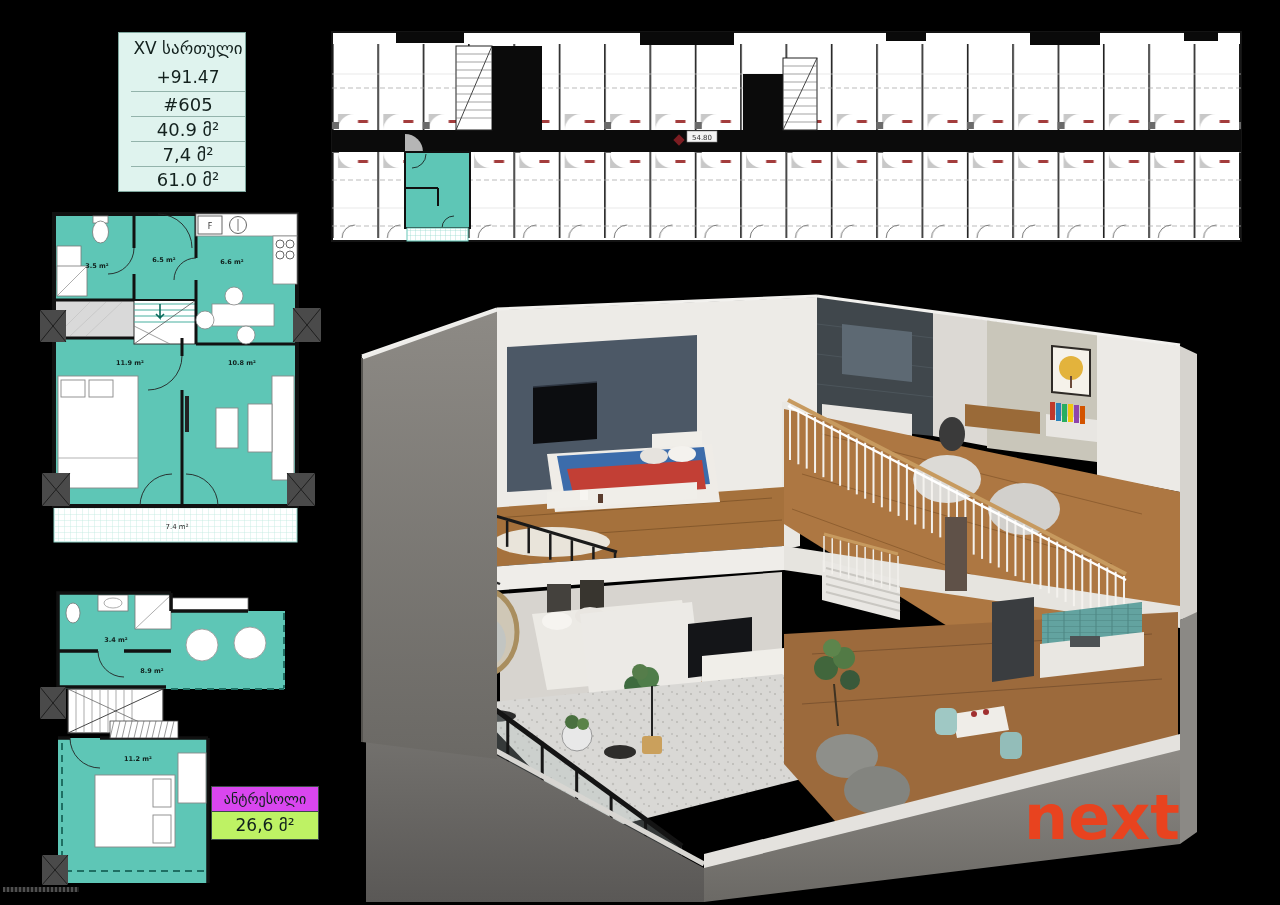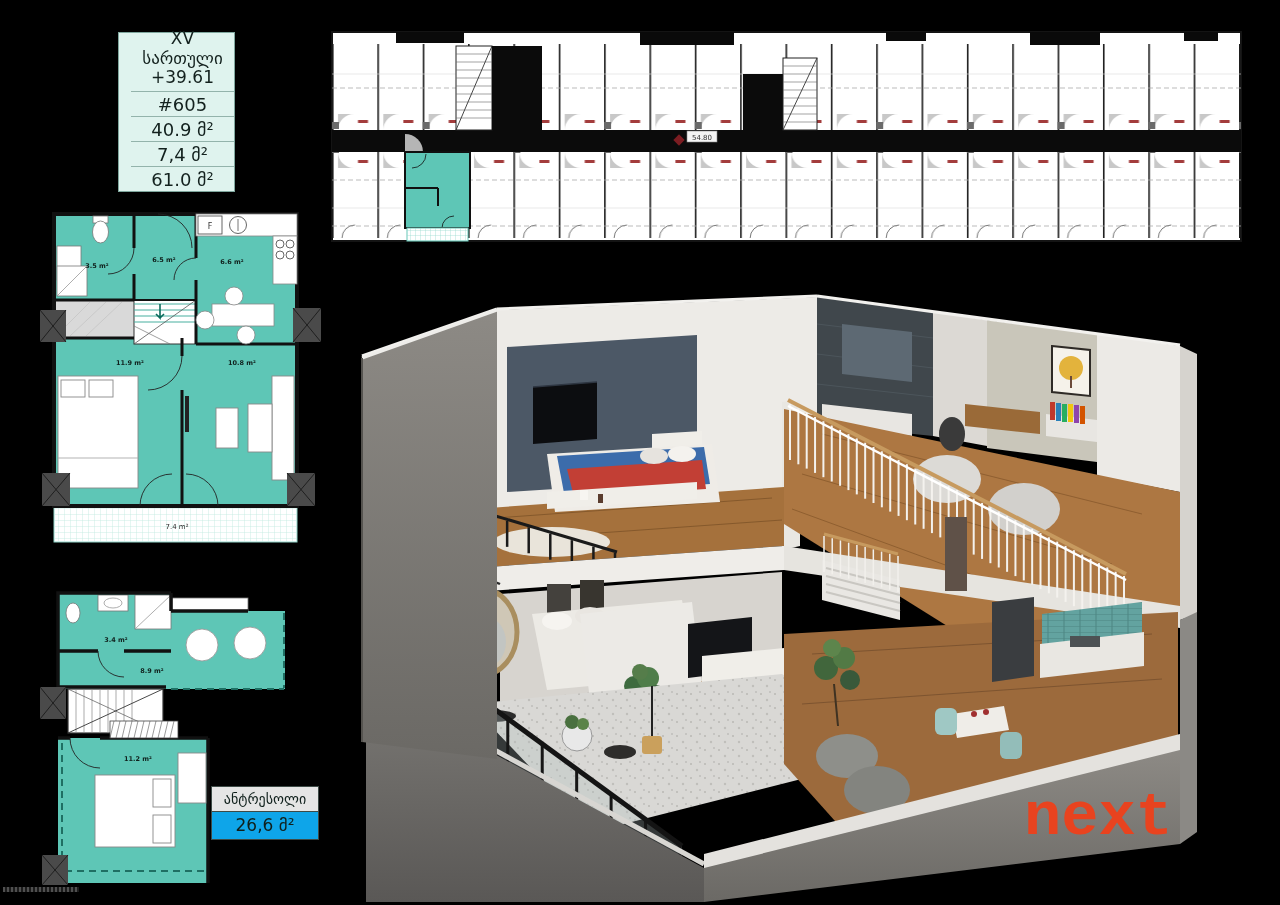--- a/index.html
+++ b/index.html
@@ -3,53 +3,53 @@
 <meta charset="utf-8">
 <style>
   html,body{margin:0;padding:0;}
   body{
     width:1280px;height:905px;position:relative;overflow:hidden;
     background:#000;font-family:"DejaVu Sans","Liberation Sans",sans-serif;
   }
   .abs{position:absolute;}
   
   .info-table{
-    left:118px;top:32px;width:117px;
+    left:118px;top:32px;width:128px;
     border:1px solid #7ea69d;background:#dff3ee;color:#13211e;
     text-align:center;box-sizing:border-box;padding-left:12px;
   }
   .info-table .row{border-top:1px solid #93b3ab;display:flex;align-items:center;justify-content:center;}
   .info-table .row.first{border-top:none;}
   .r-h29{height:29px;font-size:17px;}
   .r-h24{height:24px;font-size:18px;text-align:center;}
   
   .mezz-box{
     left:211px;top:786px;width:108px;box-sizing:border-box;
     border:1px solid #3d4a46;text-align:center;color:#10201c;
   }
-  .mezz-box .title{height:24px;line-height:24px;font-size:14px;background:#e5e5e5;border-bottom:1px solid #3d4a46;}
-  .mezz-box .value{height:27px;line-height:27px;font-size:17px;background:#0ea5e9;}
+  .mezz-box .title{height:24px;line-height:24px;font-size:14px;background:#d946ef;border-bottom:1px solid #3d4a46;}
+  .mezz-box .value{height:27px;line-height:27px;font-size:17px;background:#bef264;}
   
   .logo{left:1024px;top:792px;width:210px;color:#e8431f;line-height:.84;}
-  .logo .l1{font-size:62px;font-weight:bold;letter-spacing:0px;font-family:Liberation Mono, monospace;}
+  .logo .l1{font-size:62px;font-weight:bold;letter-spacing:0px;}
   .logo .l2{font-size:55px;font-weight:bold;letter-spacing:2px;}
   .logo .dot{font-size:34px;font-weight:bold;vertical-align:6px;margin-left:4px;}
   
   .fineprint{
     left:3px;top:887px;width:76px;height:5px;opacity:.75;
     background:repeating-linear-gradient(90deg,#6a6a6a 0 2px,#242424 2px 4px);
   }
   svg text{font-family:"DejaVu Sans","Liberation Sans",sans-serif;}
 </style>
 </head>
 <body>
 
 <div class="abs info-table">
   <div class="row first r-h29">XV სართული</div>
-  <div class="row first r-h29">+39.61</div>
+  <div class="row first r-h29">+91.47</div>
   <div class="row r-h24">#605</div>
   <div class="row r-h24">40.9 მ²</div>
   <div class="row r-h24">7,4 მ²</div>
   <div class="row r-h24">61.0 მ²</div>
 </div>
 
 <svg class="abs" style="left:330px;top:30px" width="913" height="214" viewBox="0 0 913 214">
   <defs>
     <pattern id="unitT" x="2" y="14" width="45.35" height="86" patternUnits="userSpaceOnUse">
       <line x1="0.8" y1="0" x2="0.8" y2="86" stroke="#1c1c1c" stroke-width="1.6"></line>

